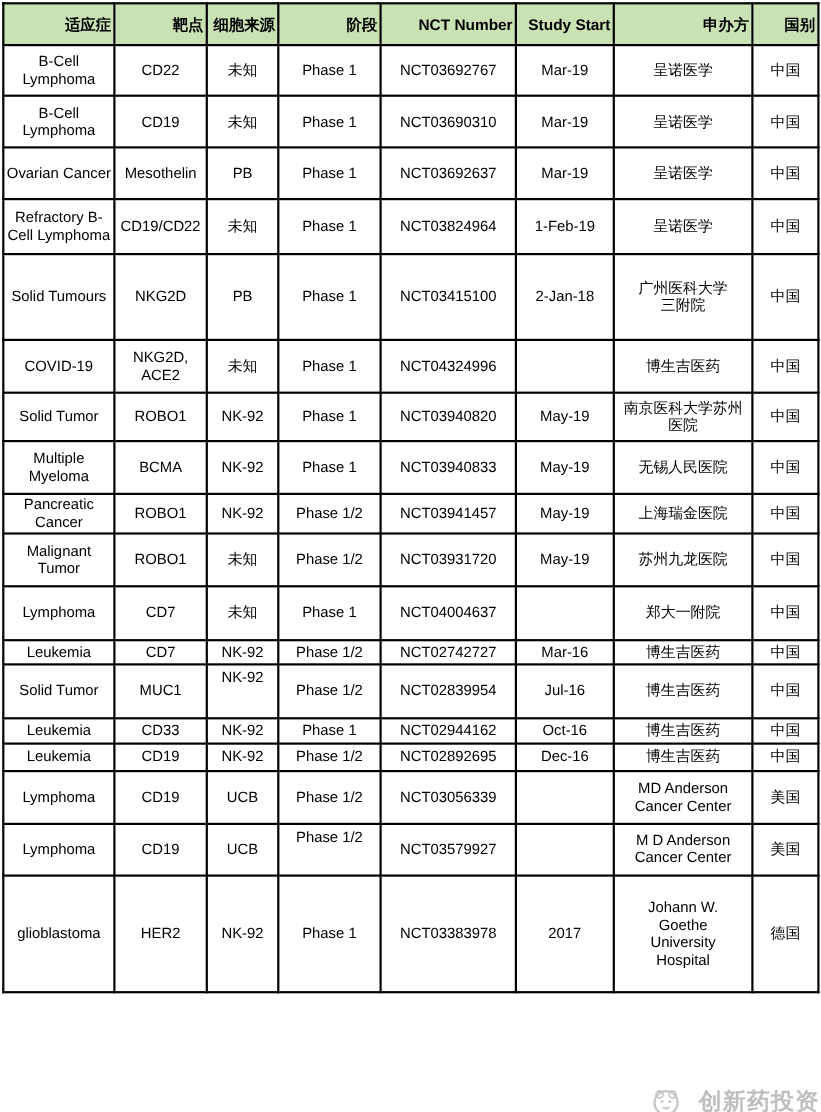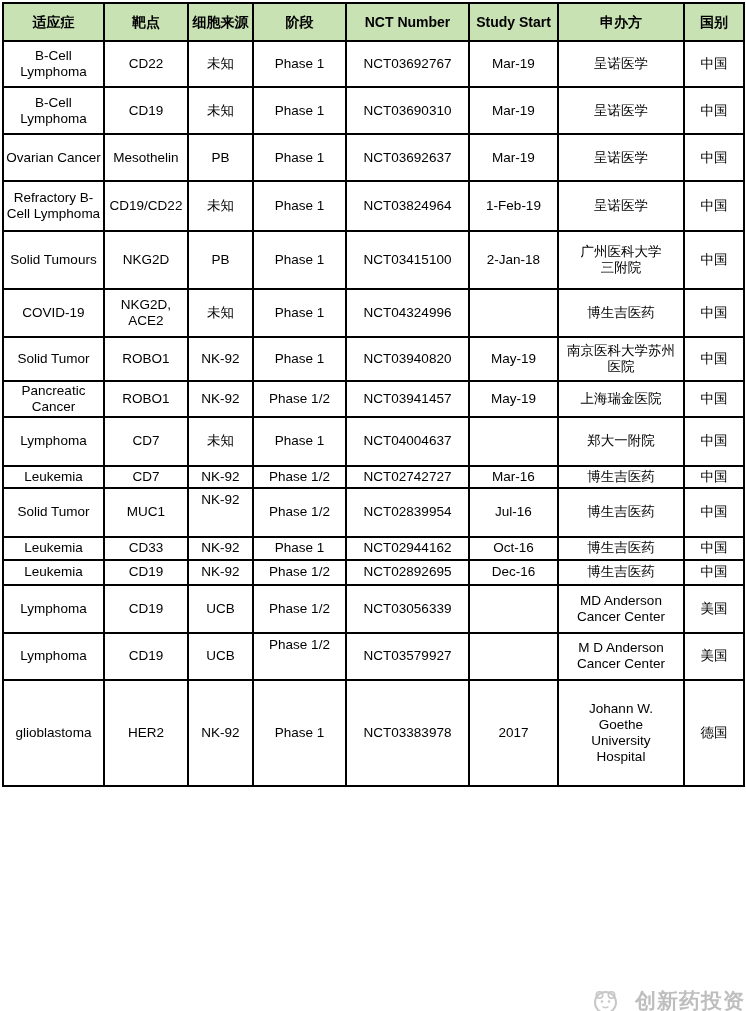--- a/index.html
+++ b/index.html
@@ -31,20 +31,21 @@
     padding: 1px 2px;
     font-size: 13.5px;
     line-height: 1.18;
     overflow: hidden;
   }
   .trials th {
     background: #c8e2b4;
     font-weight: bold;
     font-size: 14px;
     height: 34px;
+    text-align: right;
   }
   .trials td {
     white-space: pre-line;
     background: #ffffff;
   }
   .trials td.col-1 { word-break: break-all; }
   .trials td.top-align { vertical-align: top; padding-top: 3px; }
   .watermark {
     position: absolute;
     left: 592px;
@@ -126,21 +127,21 @@
         <tr style="height: 50px;">
           <td class="col-0">Refractory B-Cell Lymphoma</td>
           <td class="col-1">CD19/CD22</td>
           <td class="col-2">未知</td>
           <td class="col-3">Phase 1</td>
           <td class="col-4">NCT03824964</td>
           <td class="col-5">1-Feb-19</td>
           <td class="col-6">呈诺医学</td>
           <td class="col-7">中国</td>
         </tr>
-        <tr style="height: 58px;">
+        <tr style="height: 78px;">
           <td class="col-0">Solid Tumours</td>
           <td class="col-1">NKG2D</td>
           <td class="col-2">PB</td>
           <td class="col-3">Phase 1</td>
           <td class="col-4">NCT03415100</td>
           <td class="col-5">2-Jan-18</td>
           <td class="col-6">广州医科大学
 三附院</td>
           <td class="col-7">中国</td>
         </tr>
@@ -159,28 +160,48 @@
           <td class="col-0">Solid Tumor</td>
           <td class="col-1">ROBO1</td>
           <td class="col-2">NK-92</td>
           <td class="col-3">Phase 1</td>
           <td class="col-4">NCT03940820</td>
           <td class="col-5">May-19</td>
           <td class="col-6">南京医科大学苏州
 医院</td>
           <td class="col-7">中国</td>
         </tr>
+        <tr style="height: 48px;">
+          <td class="col-0">Multiple Myeloma</td>
+          <td class="col-1">BCMA</td>
+          <td class="col-2">NK-92</td>
+          <td class="col-3">Phase 1</td>
+          <td class="col-4">NCT03940833</td>
+          <td class="col-5">May-19</td>
+          <td class="col-6">无锡人民医院</td>
+          <td class="col-7">中国</td>
+        </tr>
         <tr style="height: 31px;">
           <td class="col-0">Pancreatic Cancer</td>
           <td class="col-1">ROBO1</td>
           <td class="col-2">NK-92</td>
           <td class="col-3">Phase 1/2</td>
           <td class="col-4">NCT03941457</td>
           <td class="col-5">May-19</td>
           <td class="col-6">上海瑞金医院</td>
+          <td class="col-7">中国</td>
+        </tr>
+        <tr style="height: 48px;">
+          <td class="col-0">Malignant Tumor</td>
+          <td class="col-1">ROBO1</td>
+          <td class="col-2">未知</td>
+          <td class="col-3">Phase 1/2</td>
+          <td class="col-4">NCT03931720</td>
+          <td class="col-5">May-19</td>
+          <td class="col-6">苏州九龙医院</td>
           <td class="col-7">中国</td>
         </tr>
         <tr style="height: 49px;">
           <td class="col-0">Lymphoma</td>
           <td class="col-1">CD7</td>
           <td class="col-2">未知</td>
           <td class="col-3">Phase 1</td>
           <td class="col-4">NCT04004637</td>
           <td class="col-5"></td>
           <td class="col-6">郑大一附院</td>

